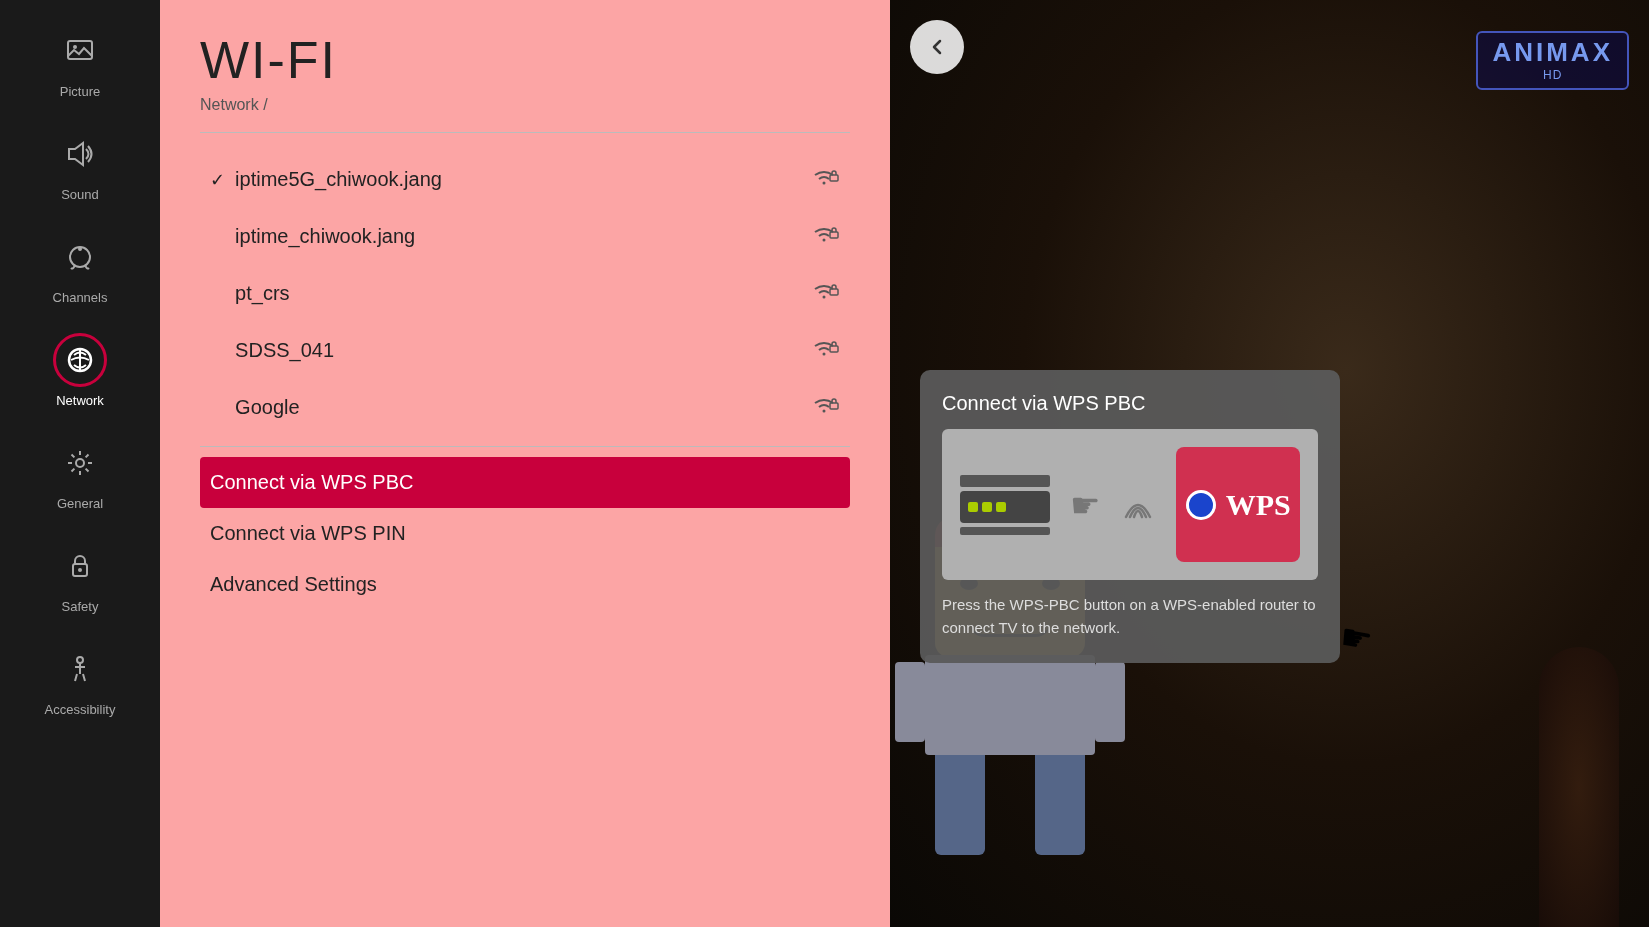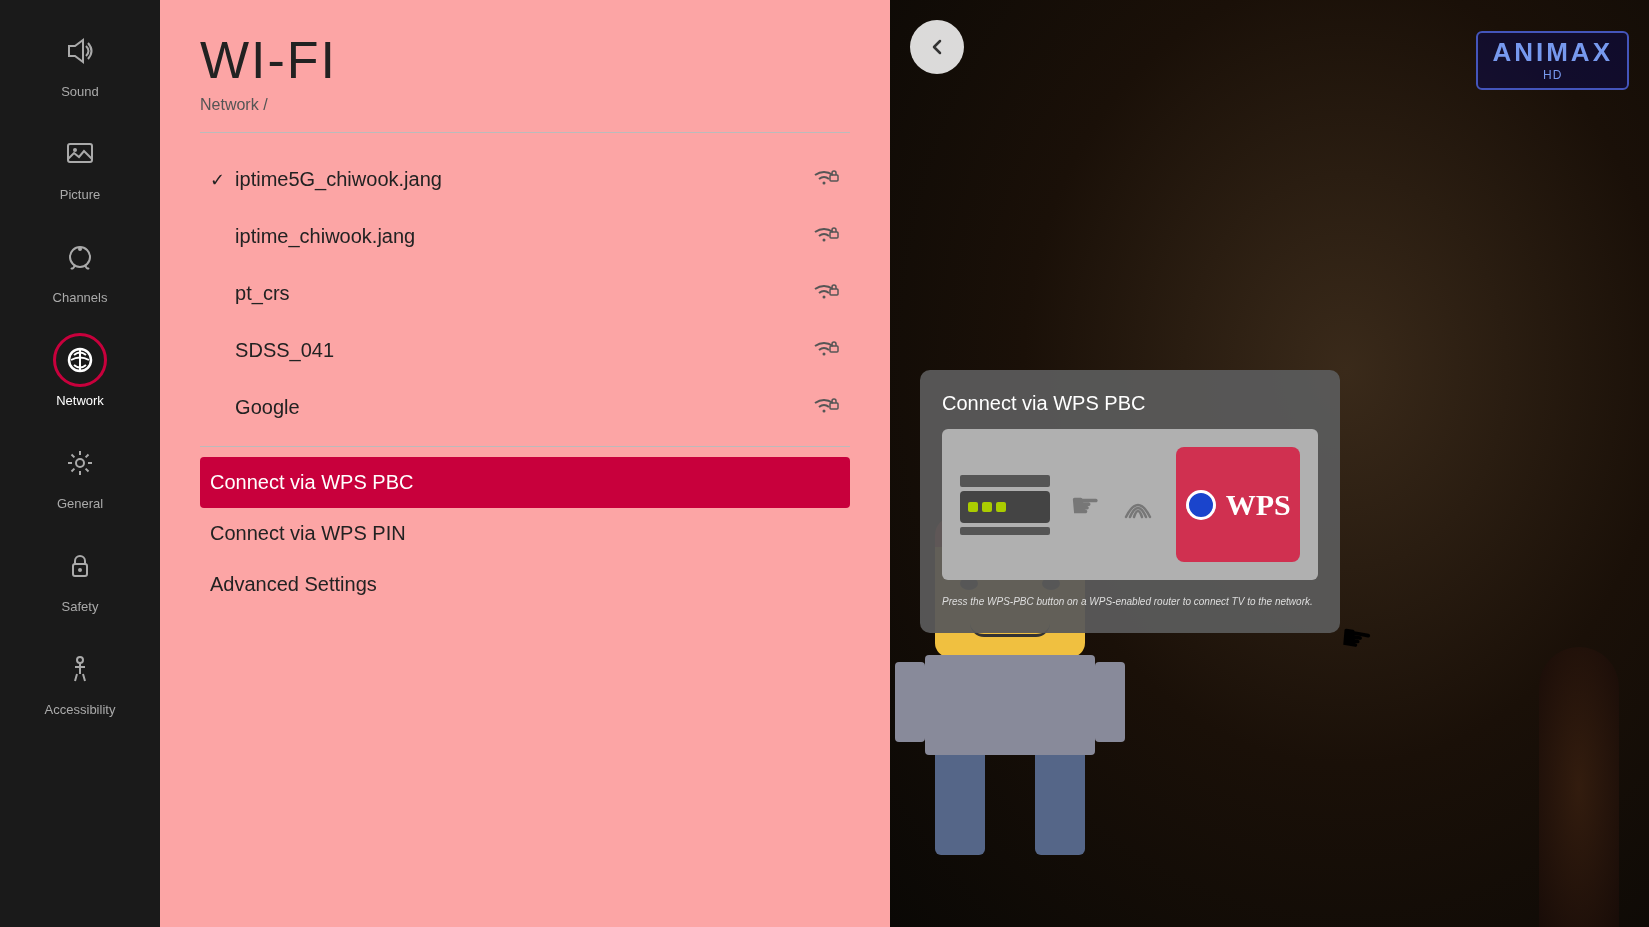--- a/index.html
+++ b/index.html
@@ -187,60 +187,59 @@
       background: #b0b0b0;
       border-radius: 6px;
       padding: 18px;
       display: flex;
       align-items: center;
       justify-content: center;
       margin-bottom: 14px;
       gap: 20px;
     }
     .wps-description {
-      font-size: 10px;
+      font-size: 15px;
       color: #ddd;
       line-height: 1.5;
-      font-style: italic;
     }
 
     
     .cursor-hand {
       position: absolute;
       top: 618px;
       left: 450px;
       font-size: 36px;
       pointer-events: none;
       z-index: 50;
       transform: rotate(10deg);
     }
   </style>
 </head>
 <body>
 
 <nav class="sidebar">
   <div class="sidebar-item">
     <div class="icon-circle">
       <svg width="30" height="30" viewBox="0 0 30 30" fill="none">
+        <rect x="3" y="5" width="24" height="18" rx="2" stroke="#aaa" stroke-width="2" fill="none"></rect>
+        <circle cx="10" cy="11" r="2" fill="#aaa"></circle>
+        <polyline points="3,20 9,14 14,18 19,12 27,20" stroke="#aaa" stroke-width="2" fill="none"></polyline>
+      </svg>
+    </div>
+    <span class="label">Picture</span>
+  </div>
+  <div class="sidebar-item">
+    <div class="icon-circle">
+      <svg width="30" height="30" viewBox="0 0 30 30" fill="none">
         <polygon points="4,10 10,10 18,4 18,26 10,20 4,20" stroke="#aaa" stroke-width="2" fill="none"></polygon>
         <path d="M21 10 Q26 15 21 20" stroke="#aaa" stroke-width="2" fill="none"></path>
         <path d="M23 7 Q30 15 23 23" stroke="#aaa" stroke-width="2" fill="none"></path>
       </svg>
     </div>
     <span class="label">Sound</span>
-  </div>
-  <div class="sidebar-item">
-    <div class="icon-circle">
-      <svg width="30" height="30" viewBox="0 0 30 30" fill="none">
-        <rect x="3" y="5" width="24" height="18" rx="2" stroke="#aaa" stroke-width="2" fill="none"></rect>
-        <circle cx="10" cy="11" r="2" fill="#aaa"></circle>
-        <polyline points="3,20 9,14 14,18 19,12 27,20" stroke="#aaa" stroke-width="2" fill="none"></polyline>
-      </svg>
-    </div>
-    <span class="label">Picture</span>
   </div>
   <div class="sidebar-item">
     <div class="icon-circle">
       <svg width="30" height="30" viewBox="0 0 30 30" fill="none">
         <circle cx="15" cy="15" r="10" stroke="#aaa" stroke-width="2" fill="none"></circle>
         <circle cx="15" cy="7" r="2" fill="#aaa"></circle>
         <path d="M10 23 Q8 28 6 26" stroke="#aaa" stroke-width="2" fill="none"></path>
         <path d="M20 23 Q22 28 24 26" stroke="#aaa" stroke-width="2" fill="none"></path>
       </svg>
     </div>

